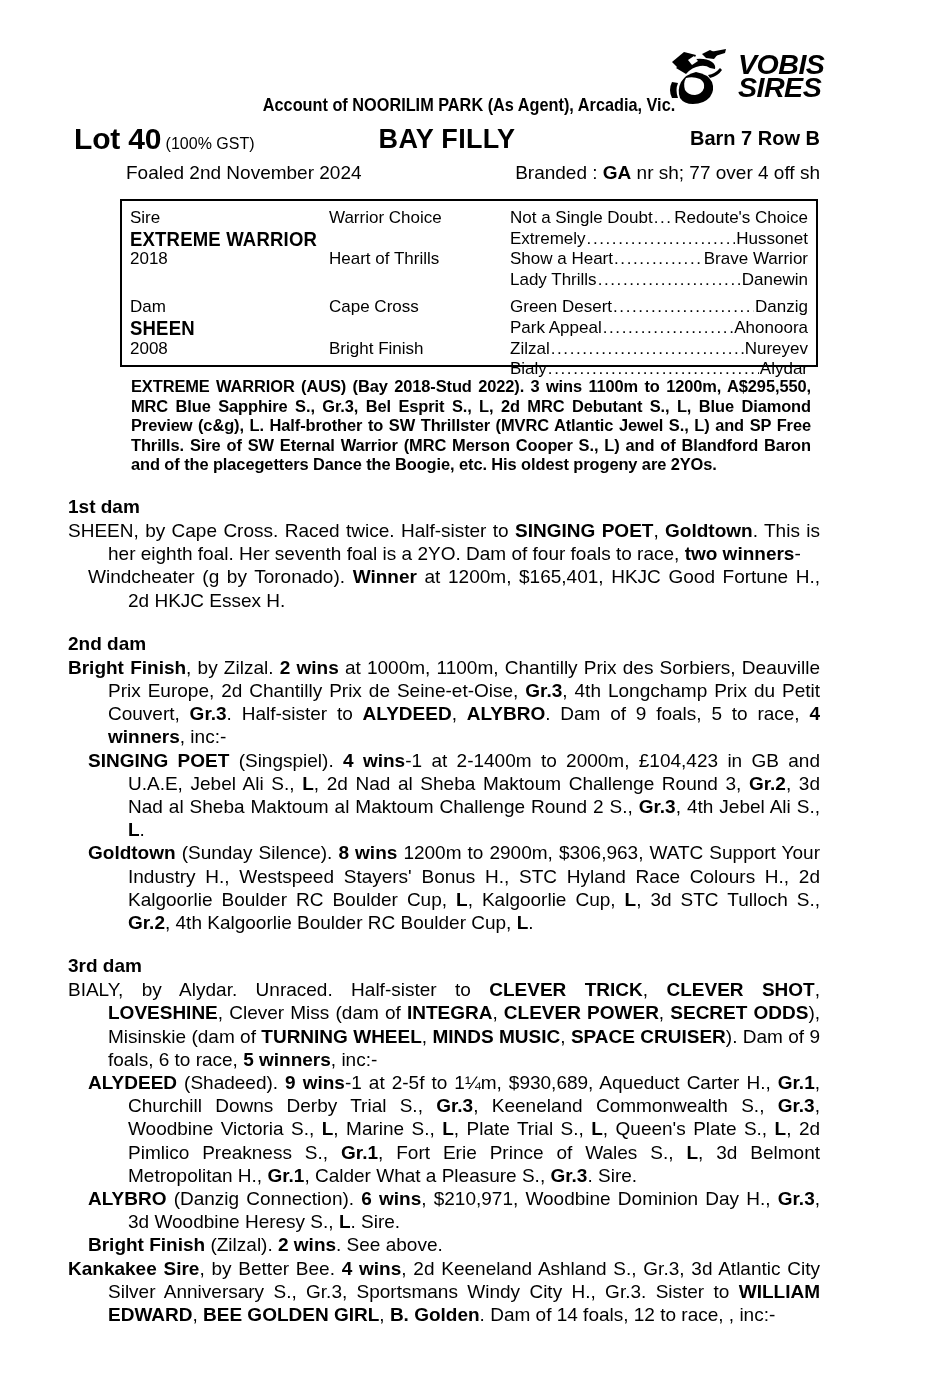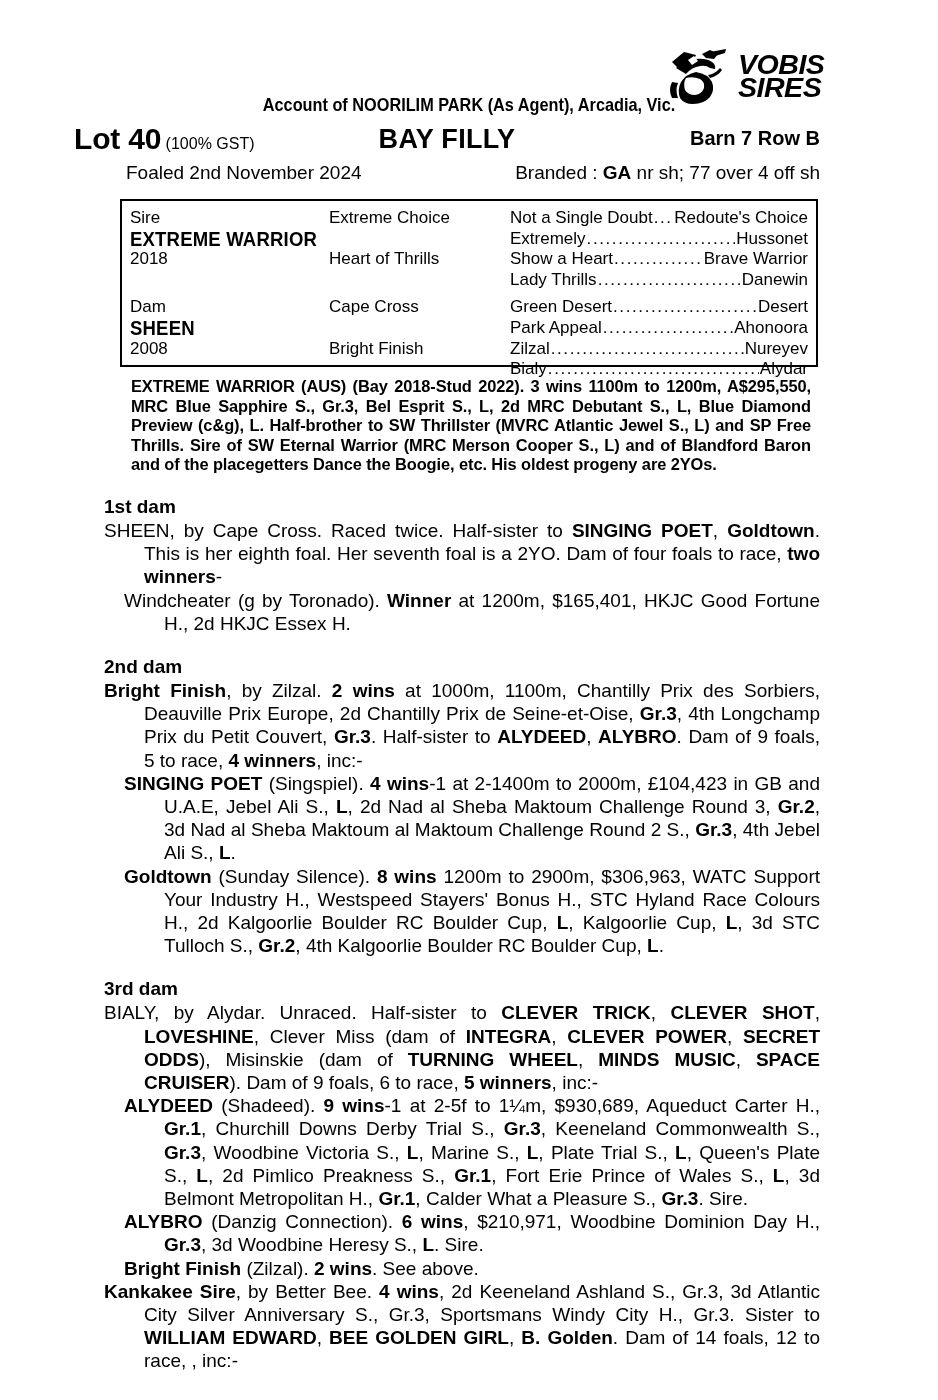--- a/index.html
+++ b/index.html
@@ -110,21 +110,21 @@
     font-size: 17.2px;
     line-height: 19.6px;
     text-align: justify;
     transform: scaleX(0.955);
     transform-origin: left top;
     width: 712px;
     letter-spacing: -0.1px;
   }
 
   
-  .section { margin: 0 118px 0 104px; }
+  .section { margin: 0 118px 0 68px; }
   .dam-head {
     font-weight: bold;
     font-size: 19px;
     margin-top: 21px;
     margin-bottom: 1px;
   }
   .para {
     font-size: 19px;
     line-height: 23.2px;
     text-align: justify;
@@ -180,21 +180,21 @@
   </div>
 
   <div class="foaled-row">
     <div class="foaled-left">Foaled 2nd November 2024</div>
     <div class="foaled-right"><span>Branded : </span><b>GA</b><span> nr sh; 77 over 4 off sh</span></div>
   </div>
 
   <div class="ped-table" id="ped-table">
       <div class="ped-row">
         <div class="c1">Sire</div>
-        <div class="c2">Extreme Choice</div>
+        <div class="c2">Warrior Choice</div>
         <div class="c3">
           <span class="lname">Not a Single Doubt</span>
           <span class="leader">................................................................................</span>
           <span class="rname">Redoute's Choice</span>
         </div>
       </div>
       <div class="ped-row">
         <div class="c1"><span class="bigname">EXTREME WARRIOR</span></div>
         <div class="c2"></div>
         <div class="c3">
@@ -221,21 +221,21 @@
           <span class="rname">Danewin</span>
         </div>
       </div>
       <div class="ped-gap"></div>
       <div class="ped-row">
         <div class="c1">Dam</div>
         <div class="c2">Cape Cross</div>
         <div class="c3">
           <span class="lname">Green Desert</span>
           <span class="leader">................................................................................</span>
-          <span class="rname">Desert</span>
+          <span class="rname">Danzig</span>
         </div>
       </div>
       <div class="ped-row">
         <div class="c1"><span class="bigname">SHEEN</span></div>
         <div class="c2"></div>
         <div class="c3">
           <span class="lname">Park Appeal</span>
           <span class="leader">................................................................................</span>
           <span class="rname">Ahonoora</span>
         </div>

